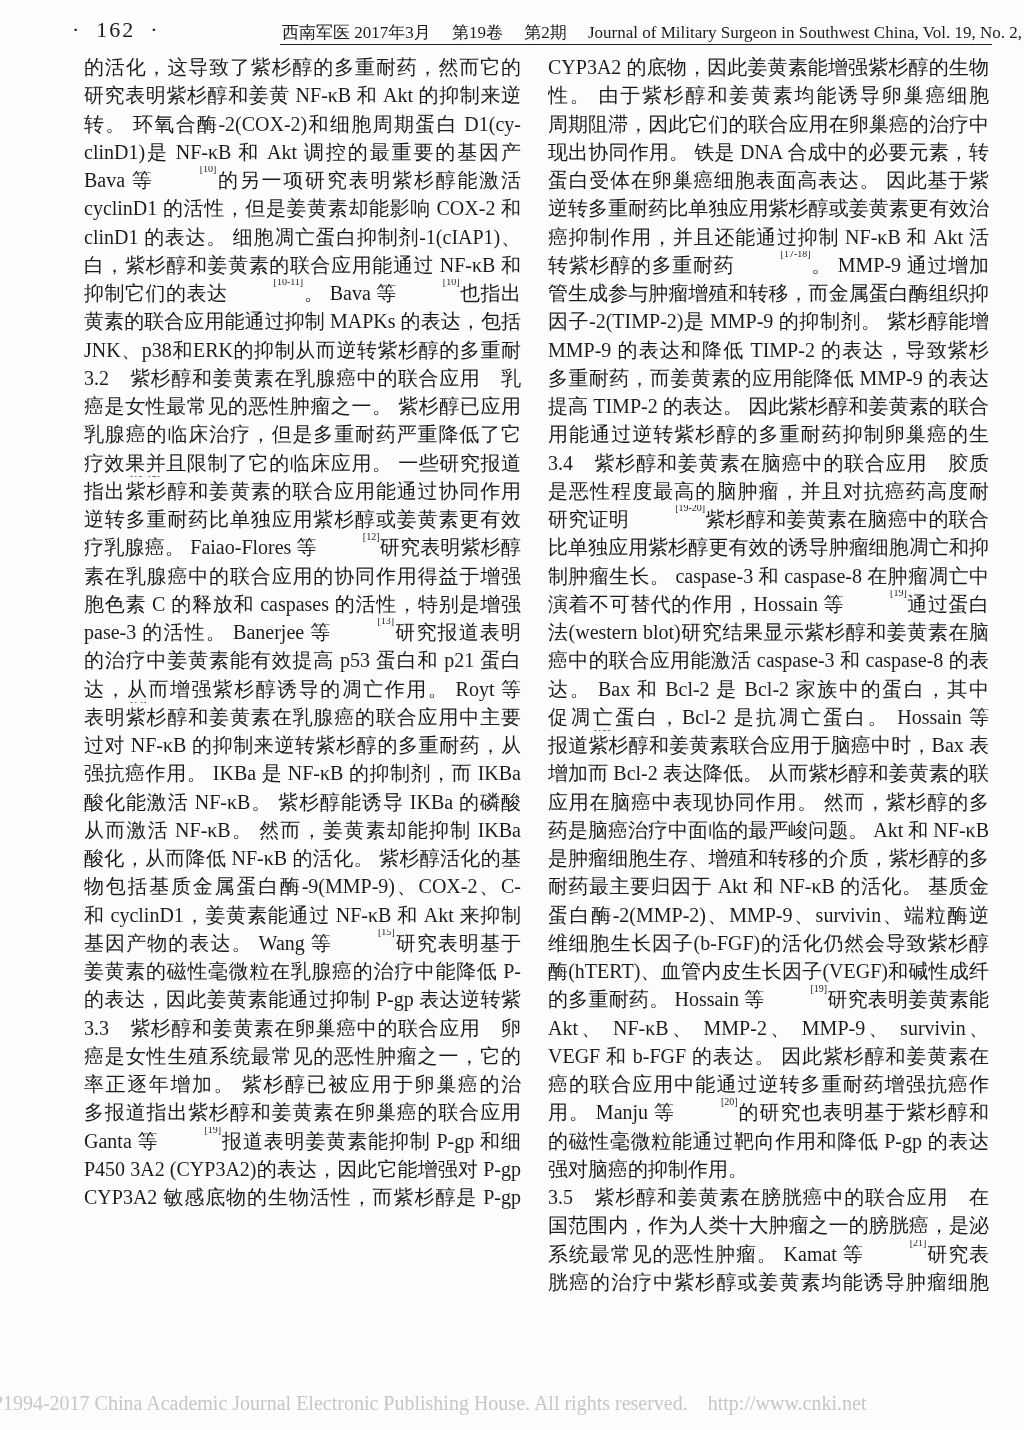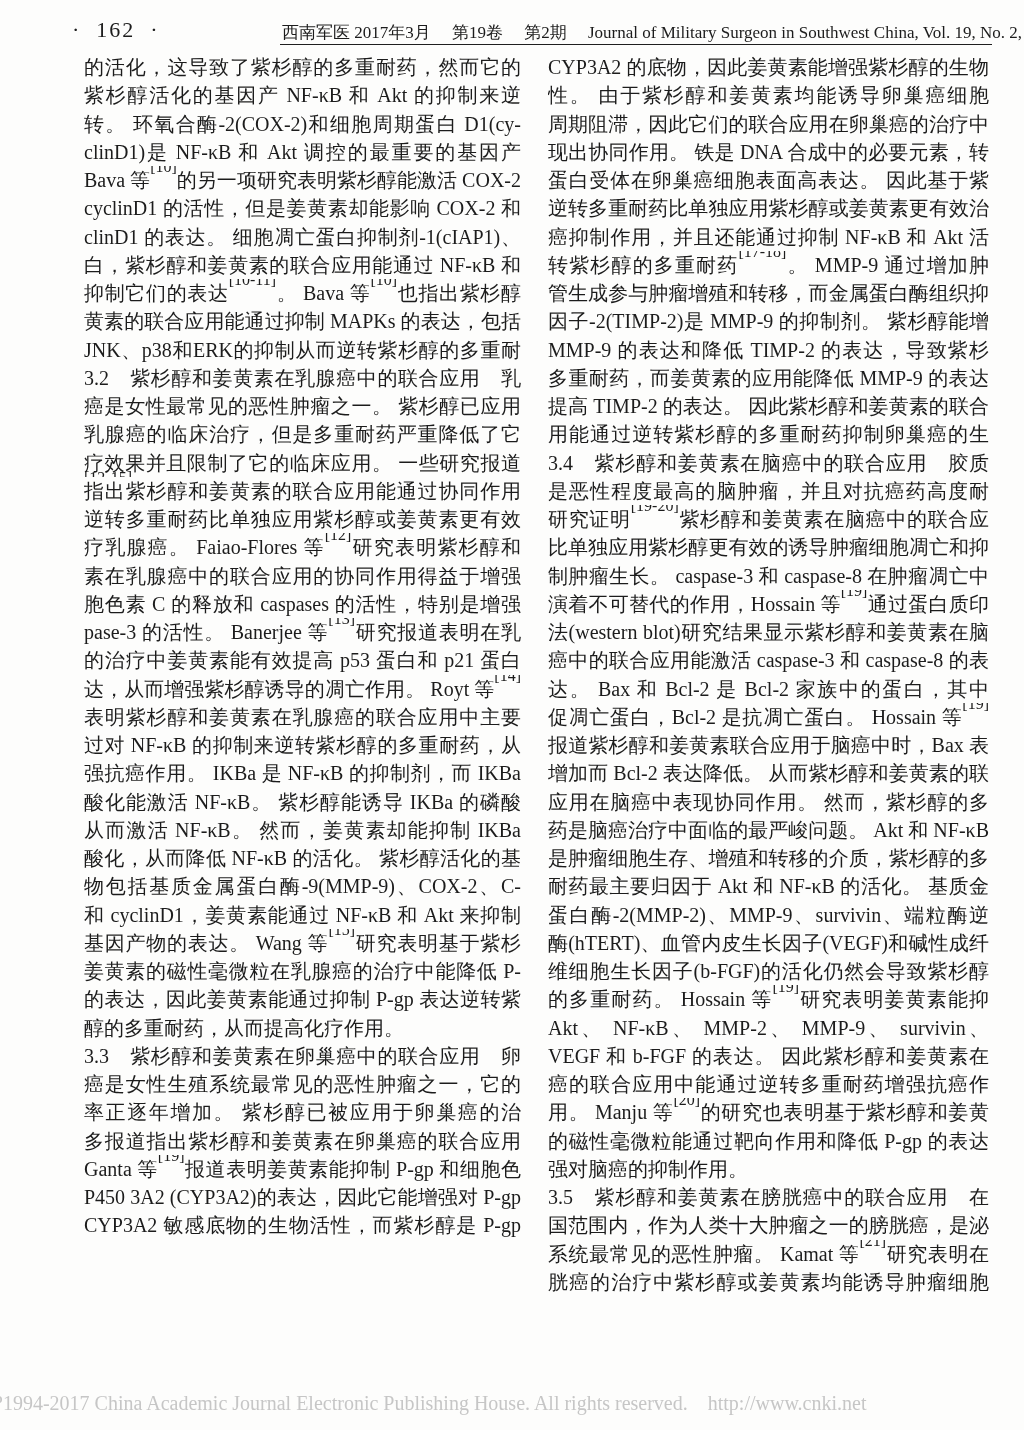--- a/index.html
+++ b/index.html
@@ -23,38 +23,39 @@
     position:absolute;top:53px;font-size:20px;line-height:28.25px;
   }
   .column.left{left:84px;width:437px;}
   .column.right{left:548px;width:441px;}
   .tline{
     text-align:justify;text-align-last:justify;
     height:28.25px;overflow:hidden;
   }
   .tline.end{text-align-last:left;}
   .tline sup{
-    font-size:16px;line-height:0;position:relative;top:-7px;
+    font-size:10px;line-height:0;position:relative;top:-7px;
     letter-spacing:0;
+    margin-left:46px;
   }
   .footer{
     position:absolute;left:-6px;top:1392px;font-size:20px;color:#c6c6c6;
     white-space:pre;
   }
 </style>
 </head>
 <body>
 
 <div class="page-number">·  162  ·</div>
 <div class="journal-line">西南军医 2017年3月　 第19卷　 第2期　 Journal of Military Surgeon in Southwest China, Vol. 19, No. 2, Mar., 2017</div>
 <div class="header-rule"></div>
 
 <div class="column left">
     <div class="tline">的活化，这导致了紫杉醇的多重耐药，然而它的多重</div>
-    <div class="tline">紫杉醇活化的基因产 NF-κB 和 Akt 的抑制来逆</div>
+    <div class="tline">研究表明紫杉醇和姜黄 NF-κB 和 Akt 的抑制来逆</div>
     <div class="tline">转。 环氧合酶-2(COX-2)和细胞周期蛋白 D1(cy-</div>
     <div class="tline">clinD1)是 NF-κB 和 Akt 调控的最重要的基因产物。</div>
     <div class="tline">Bava 等<sup>[10]</sup>的另一项研究表明紫杉醇能激活 COX-2 和</div>
     <div class="tline">cyclinD1 的活性，但是姜黄素却能影响 COX-2 和 cy-</div>
     <div class="tline">clinD1 的表达。 细胞凋亡蛋白抑制剂-1(cIAP1)、X 连</div>
     <div class="tline">白，紫杉醇和姜黄素的联合应用能通过 NF-κB 和 Akt</div>
     <div class="tline">抑制它们的表达<sup>[10-11]</sup>。 Bava 等<sup>[10]</sup>也指出紫杉醇和姜</div>
     <div class="tline">黄素的联合应用能通过抑制 MAPKs 的表达，包括对</div>
     <div class="tline">JNK、p38和ERK的抑制从而逆转紫杉醇的多重耐药。</div>
     <div class="tline">3.2　紫杉醇和姜黄素在乳腺癌中的联合应用　乳腺</div>
@@ -73,21 +74,20 @@
     <div class="tline">过对 NF-κB 的抑制来逆转紫杉醇的多重耐药，从而增</div>
     <div class="tline">强抗癌作用。 IKBa 是 NF-κB 的抑制剂，而 IKBa 的磷</div>
     <div class="tline">酸化能激活 NF-κB。 紫杉醇能诱导 IKBa 的磷酸化，</div>
     <div class="tline">从而激活 NF-κB。 然而，姜黄素却能抑制 IKBa 的磷</div>
     <div class="tline">酸化，从而降低 NF-κB 的活化。 紫杉醇活化的基因产</div>
     <div class="tline">物包括基质金属蛋白酶-9(MMP-9)、COX-2、C-myc</div>
     <div class="tline">和 cyclinD1，姜黄素能通过 NF-κB 和 Akt 来抑制这些</div>
     <div class="tline">基因产物的表达。 Wang 等<sup>[15]</sup>研究表明基于紫杉醇和</div>
     <div class="tline">姜黄素的磁性毫微粒在乳腺癌的治疗中能降低 P-gp</div>
     <div class="tline">的表达，因此姜黄素能通过抑制 P-gp 表达逆转紫杉</div>
-    <div class="tline end">醇的多重耐药，从而提高化疗作用。</div>
     <div class="tline">3.3　紫杉醇和姜黄素在卵巢癌中的联合应用　卵巢</div>
     <div class="tline">癌是女性生殖系统最常见的恶性肿瘤之一，它的死亡</div>
     <div class="tline">率正逐年增加。 紫杉醇已被应用于卵巢癌的治疗，许</div>
     <div class="tline">多报道指出紫杉醇和姜黄素在卵巢癌的联合应用比</div>
     <div class="tline">Ganta 等<sup>[19]</sup>报道表明姜黄素能抑制 P-gp 和细胞色素</div>
     <div class="tline">P450 3A2 (CYP3A2)的表达，因此它能增强对 P-gp 和</div>
     <div class="tline">CYP3A2 敏感底物的生物活性，而紫杉醇是 P-gp 和</div>
   </div>
 <div class="column right">
     <div class="tline">CYP3A2 的底物，因此姜黄素能增强紫杉醇的生物活</div>
@@ -114,22 +114,22 @@
     <div class="tline">癌中的联合应用能激活 caspase-3 和 caspase-8 的表</div>
     <div class="tline">达。 Bax 和 Bcl-2 是 Bcl-2 家族中的蛋白，其中 Bax 是</div>
     <div class="tline">促凋亡蛋白，Bcl-2 是抗凋亡蛋白。 Hossain 等<sup>[19]</sup>另外</div>
     <div class="tline">报道紫杉醇和姜黄素联合应用于脑癌中时，Bax 表达</div>
     <div class="tline">增加而 Bcl-2 表达降低。 从而紫杉醇和姜黄素的联合</div>
     <div class="tline">应用在脑癌中表现协同作用。 然而，紫杉醇的多重耐</div>
     <div class="tline">药是脑癌治疗中面临的最严峻问题。 Akt 和 NF-κB</div>
     <div class="tline">是肿瘤细胞生存、增殖和转移的介质，紫杉醇的多重</div>
     <div class="tline">耐药最主要归因于 Akt 和 NF-κB 的活化。 基质金属</div>
     <div class="tline">蛋白酶-2(MMP-2)、MMP-9、survivin、端粒酶逆转录</div>
+    <div class="tline">维细胞生长因子(b-FGF)的活化仍然会导致紫杉醇</div>
     <div class="tline">酶(hTERT)、血管内皮生长因子(VEGF)和碱性成纤</div>
-    <div class="tline">维细胞生长因子(b-FGF)的活化仍然会导致紫杉醇</div>
     <div class="tline">的多重耐药。 Hossain 等<sup>[19]</sup>研究表明姜黄素能抑制</div>
     <div class="tline">Akt、 NF-κB、 MMP-2、 MMP-9、 survivin、 hTERT、</div>
     <div class="tline">VEGF 和 b-FGF 的表达。 因此紫杉醇和姜黄素在脑</div>
     <div class="tline">癌的联合应用中能通过逆转多重耐药增强抗癌作</div>
     <div class="tline">用。 Manju 等<sup>[20]</sup>的研究也表明基于紫杉醇和姜黄素</div>
     <div class="tline">的磁性毫微粒能通过靶向作用和降低 P-gp 的表达增</div>
     <div class="tline end">强对脑癌的抑制作用。</div>
     <div class="tline">3.5　紫杉醇和姜黄素在膀胱癌中的联合应用　在中</div>
     <div class="tline">国范围内，作为人类十大肿瘤之一的膀胱癌，是泌尿</div>
     <div class="tline">系统最常见的恶性肿瘤。 Kamat 等<sup>[21]</sup>研究表明在膀</div>

